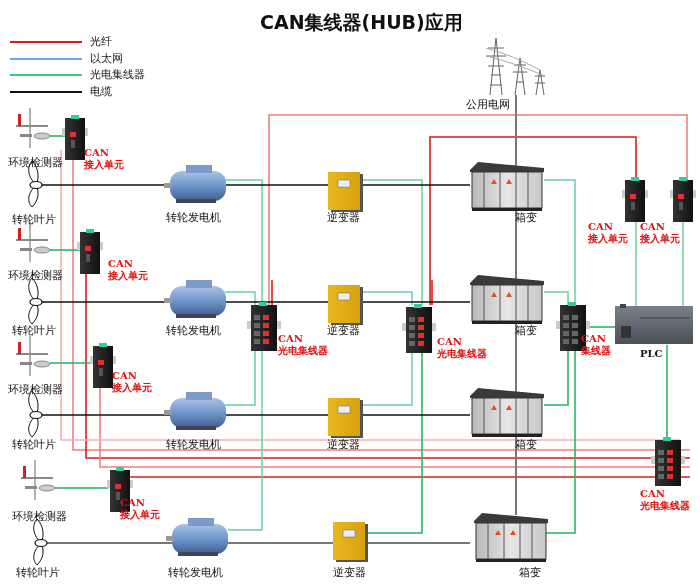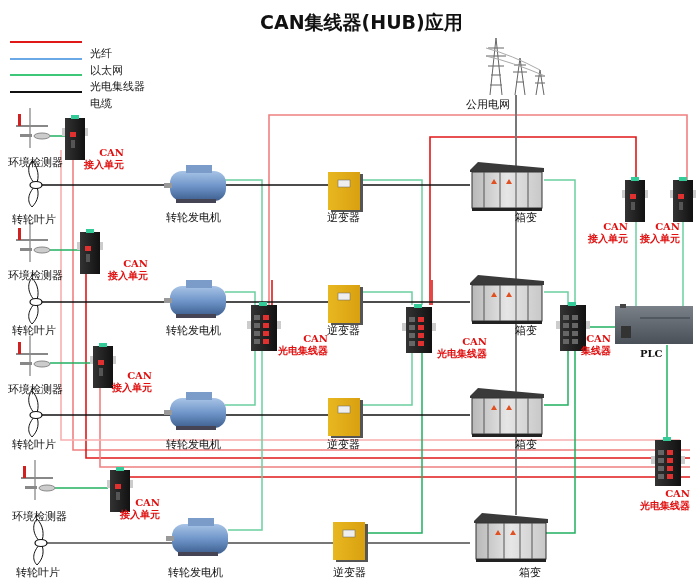--- a/index.html
+++ b/index.html
@@ -3,24 +3,24 @@
 <meta charset="utf-8">
 <style>
   html, body { margin: 0; padding: 0; background: #ffffff; }
   body { width: 700px; height: 584px; position: relative; overflow: hidden;
          font-family: "DejaVu Sans", sans-serif; }
   #diagram { position: absolute; left: 0; top: 0; }
   .title { position: absolute; left: 240px; top: 10px; font-size: 19px; font-weight: bold;
            font-family: "DejaVu Sans", sans-serif; color: #111; letter-spacing: 0; margin-left: 20px; }
   .legend-item { position: absolute; left: 10px; height: 14px; font-size: 11px; color: #222; }
   .legend-line { position: absolute; left: 0; top: 7px; width: 72px; height: 2px; }
-  .legend-text { position: absolute; left: 80px; top: 12px; white-space: nowrap; }
+  .legend-text { position: absolute; left: 80px; top: 0; white-space: nowrap; }
   .lbl { position: absolute; font-size: 11px; color: #111; white-space: nowrap;
          font-family: Liberation Sans, sans-serif; }
-  .red-lbl { position: absolute; font-size: 10px; color: #e01010; text-align: right;
+  .red-lbl { position: absolute; font-size: 10px; color: #e01010; text-align: left;
              line-height: 12px; white-space: nowrap; font-family: "DejaVu Serif", serif; font-weight: bold; }
   .plc-lbl { position: absolute; font-size: 10px; font-weight: bold; color: #111;
              font-family: "DejaVu Serif", serif; }
 </style>
 </head>
 <body>
 
 <svg id="diagram" width="700" height="584" viewBox="0 0 700 584">
   <defs>
     <linearGradient id="motorGrad" x1="0" y1="0" x2="0" y2="1">

